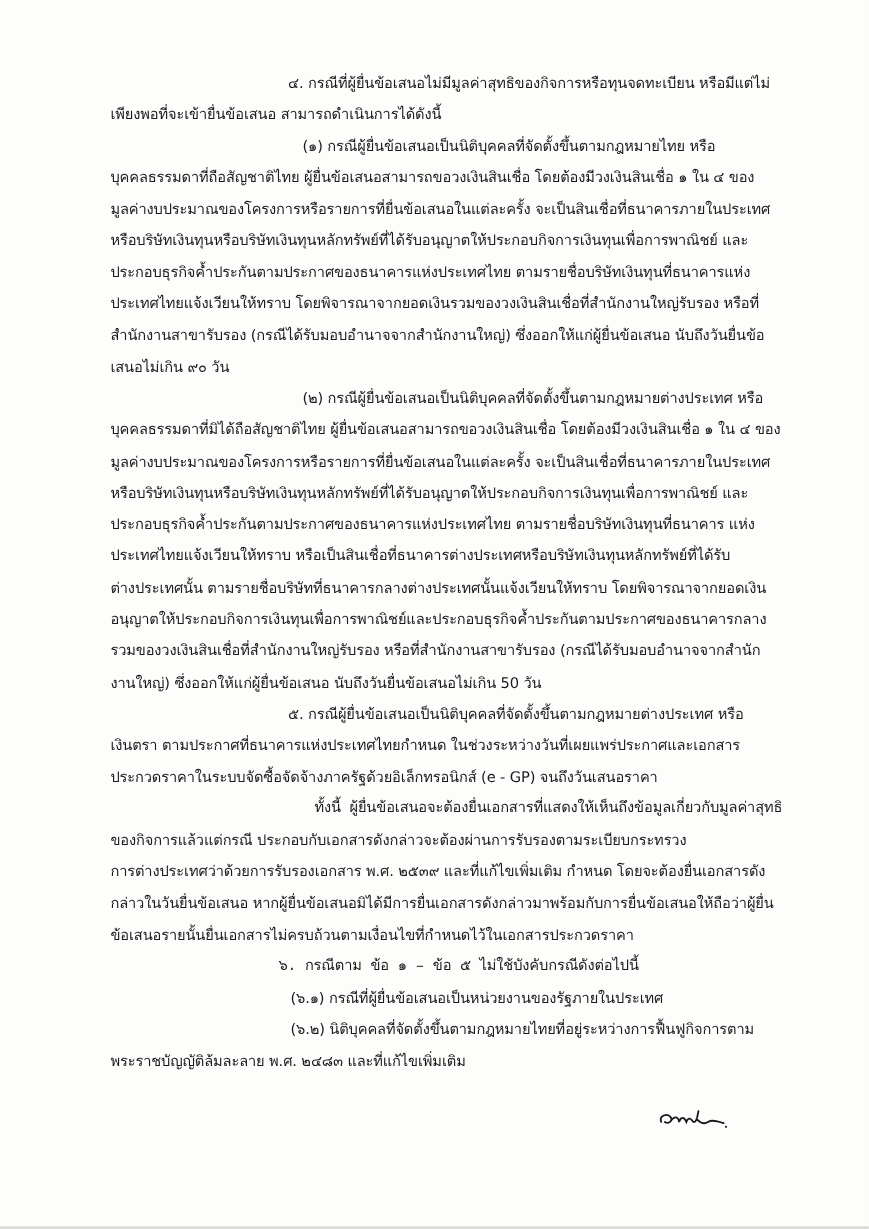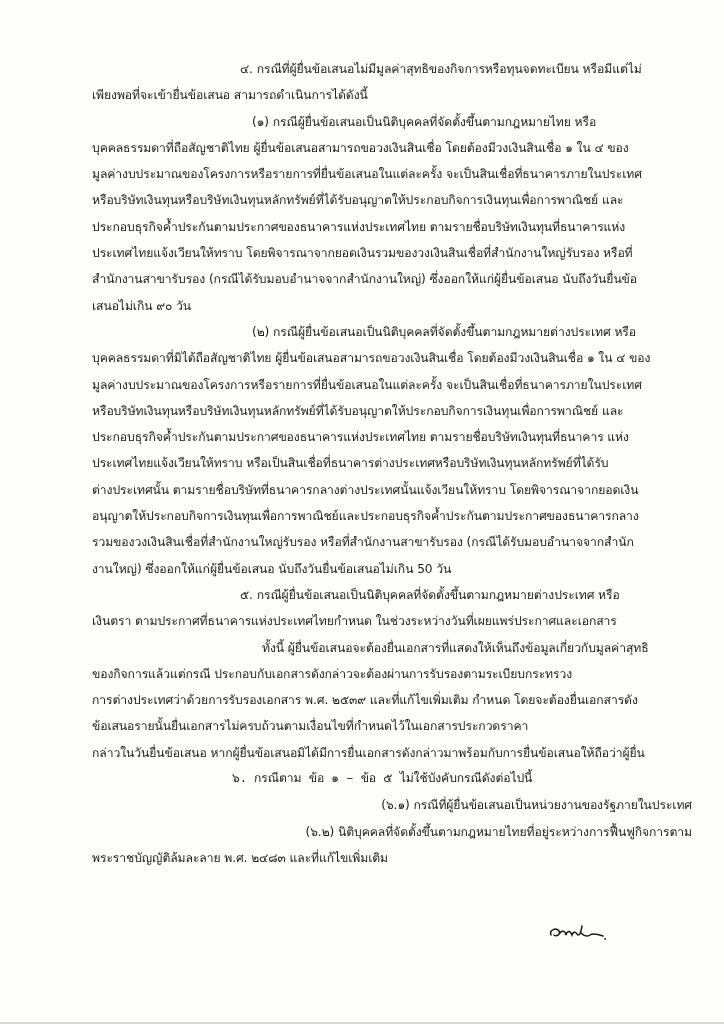--- a/index.html
+++ b/index.html
@@ -19,22 +19,22 @@
       left: 92px; top: 56px; width: 600px;
       font-size: 12.2px;
       color: #1a1a1a;
       line-height: 26.3px;
       letter-spacing: -0.1px;
     }
     .line { white-space: nowrap; height: 26.3px; }
     .ind1 { padding-left: 148px; }
     .ind2 { padding-left: 160px; }
     .ind3 { padding-left: 140px; font-family: Liberation Mono, monospace; }
-    .ind4 { padding-left: 150px; text-align: right; }
-    .ind5 { padding-left: 170px; }
+    .ind4 { padding-left: 150px; }
+    .ind5 { padding-left: 170px; font-family: Liberation Mono, monospace; }
     .sig {
       position: absolute; left: 547px; top: 922px;
       width: 60px; height: 22px;
     }
   </style>
 </head>
 <body>
 
 <div class="page">
   <div class="body-text">
@@ -53,25 +53,26 @@
     <div class="line">มูลค่างบประมาณของโครงการหรือรายการที่ยื่นข้อเสนอในแต่ละครั้ง จะเป็นสินเชื่อที่ธนาคารภายในประเทศ</div>
     <div class="line">หรือบริษัทเงินทุนหรือบริษัทเงินทุนหลักทรัพย์ที่ได้รับอนุญาตให้ประกอบกิจการเงินทุนเพื่อการพาณิชย์ และ</div>
     <div class="line">ประกอบธุรกิจค้ำประกันตามประกาศของธนาคารแห่งประเทศไทย ตามรายชื่อบริษัทเงินทุนที่ธนาคาร แห่ง</div>
     <div class="line">ประเทศไทยแจ้งเวียนให้ทราบ หรือเป็นสินเชื่อที่ธนาคารต่างประเทศหรือบริษัทเงินทุนหลักทรัพย์ที่ได้รับ</div>
     <div class="line">ต่างประเทศนั้น ตามรายชื่อบริษัทที่ธนาคารกลางต่างประเทศนั้นแจ้งเวียนให้ทราบ โดยพิจารณาจากยอดเงิน</div>
     <div class="line">อนุญาตให้ประกอบกิจการเงินทุนเพื่อการพาณิชย์และประกอบธุรกิจค้ำประกันตามประกาศของธนาคารกลาง</div>
     <div class="line">รวมของวงเงินสินเชื่อที่สำนักงานใหญ่รับรอง หรือที่สำนักงานสาขารับรอง (กรณีได้รับมอบอำนาจจากสำนัก</div>
     <div class="line">งานใหญ่) ซึ่งออกให้แก่ผู้ยื่นข้อเสนอ นับถึงวันยื่นข้อเสนอไม่เกิน 50 วัน</div>
     <div class="line ind1">๕. กรณีผู้ยื่นข้อเสนอเป็นนิติบุคคลที่จัดตั้งขึ้นตามกฎหมายต่างประเทศ หรือ</div>
     <div class="line">เงินตรา ตามประกาศที่ธนาคารแห่งประเทศไทยกำหนด ในช่วงระหว่างวันที่เผยแพร่ประกาศและเอกสาร</div>
+    <div class="line">ประกวดราคาในระบบจัดซื้อจัดจ้างภาครัฐด้วยอิเล็กทรอนิกส์ (e - GP) จนถึงวันเสนอราคา</div>
     <div class="line ind5">ทั้งนี้ ผู้ยื่นข้อเสนอจะต้องยื่นเอกสารที่แสดงให้เห็นถึงข้อมูลเกี่ยวกับมูลค่าสุทธิ</div>
     <div class="line">ของกิจการแล้วแต่กรณี ประกอบกับเอกสารดังกล่าวจะต้องผ่านการรับรองตามระเบียบกระทรวง</div>
     <div class="line">การต่างประเทศว่าด้วยการรับรองเอกสาร พ.ศ. ๒๕๓๙ และที่แก้ไขเพิ่มเติม กำหนด โดยจะต้องยื่นเอกสารดัง</div>
+    <div class="line">กล่าวในวันยื่นข้อเสนอ หากผู้ยื่นข้อเสนอมิได้มีการยื่นเอกสารดังกล่าวมาพร้อมกับการยื่นข้อเสนอให้ถือว่าผู้ยื่น</div>
     <div class="line">ข้อเสนอรายนั้นยื่นเอกสารไม่ครบถ้วนตามเงื่อนไขที่กำหนดไว้ในเอกสารประกวดราคา</div>
-    <div class="line">กล่าวในวันยื่นข้อเสนอ หากผู้ยื่นข้อเสนอมิได้มีการยื่นเอกสารดังกล่าวมาพร้อมกับการยื่นข้อเสนอให้ถือว่าผู้ยื่น</div>
     <div class="line ind3">๖. กรณีตาม ข้อ ๑ – ข้อ ๕ ไม่ใช้บังคับกรณีดังต่อไปนี้</div>
     <div class="line ind4">(๖.๑) กรณีที่ผู้ยื่นข้อเสนอเป็นหน่วยงานของรัฐภายในประเทศ</div>
     <div class="line ind4">(๖.๒) นิติบุคคลที่จัดตั้งขึ้นตามกฎหมายไทยที่อยู่ระหว่างการฟื้นฟูกิจการตาม</div>
     <div class="line">พระราชบัญญัติล้มละลาย พ.ศ. ๒๔๘๓ และที่แก้ไขเพิ่มเติม</div>
   </div>
 
   <svg class="sig" viewBox="0 0 60 22">
     <path d="M4 13 C2 8, 9 5, 12 9 C14 12, 10 15, 7 13 M12 12 C15 8, 18 8, 19 13 C20 9, 23 8, 25 13 C26 10, 28 9, 30 12 C31 14, 33 13, 34 9 L35 4 M34 11 C37 14, 40 15, 43 13 C46 11, 50 12, 56 14" fill="none" stroke="#1a1a1a" stroke-width="1.5" stroke-linecap="round"></path>
     <circle cx="58" cy="17" r="0.9" fill="#1a1a1a"></circle>
   </svg>

